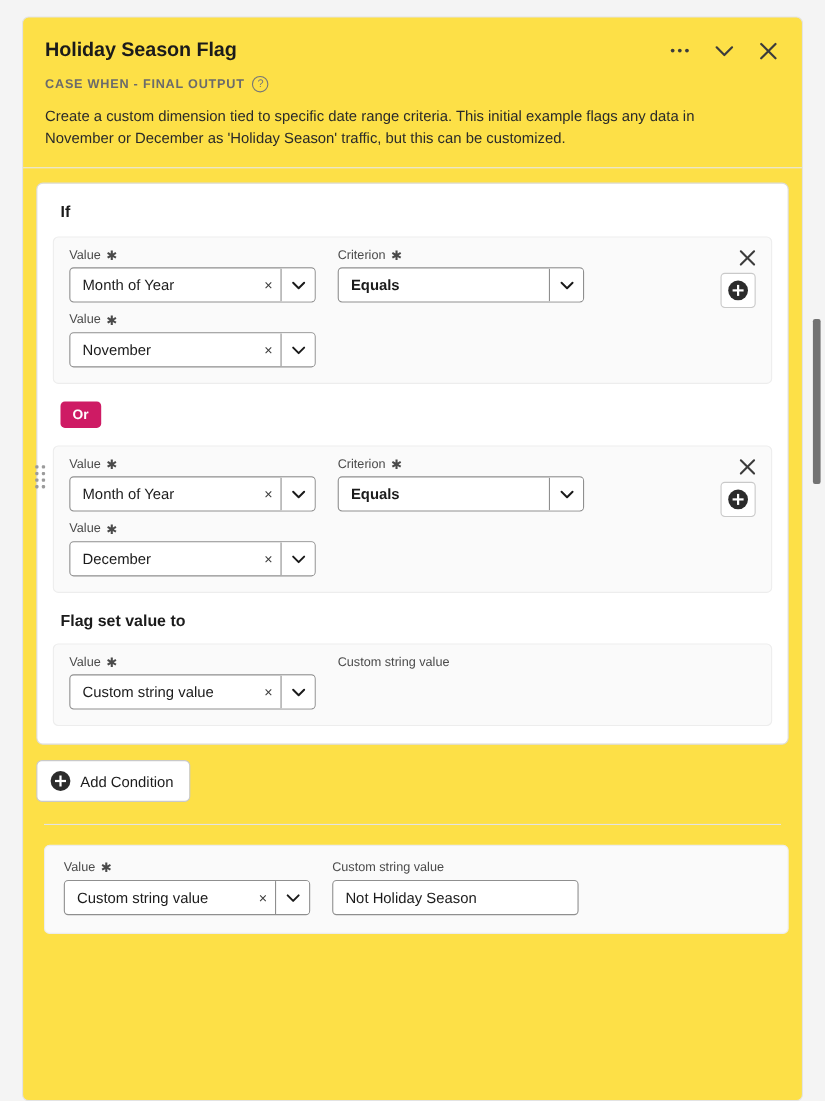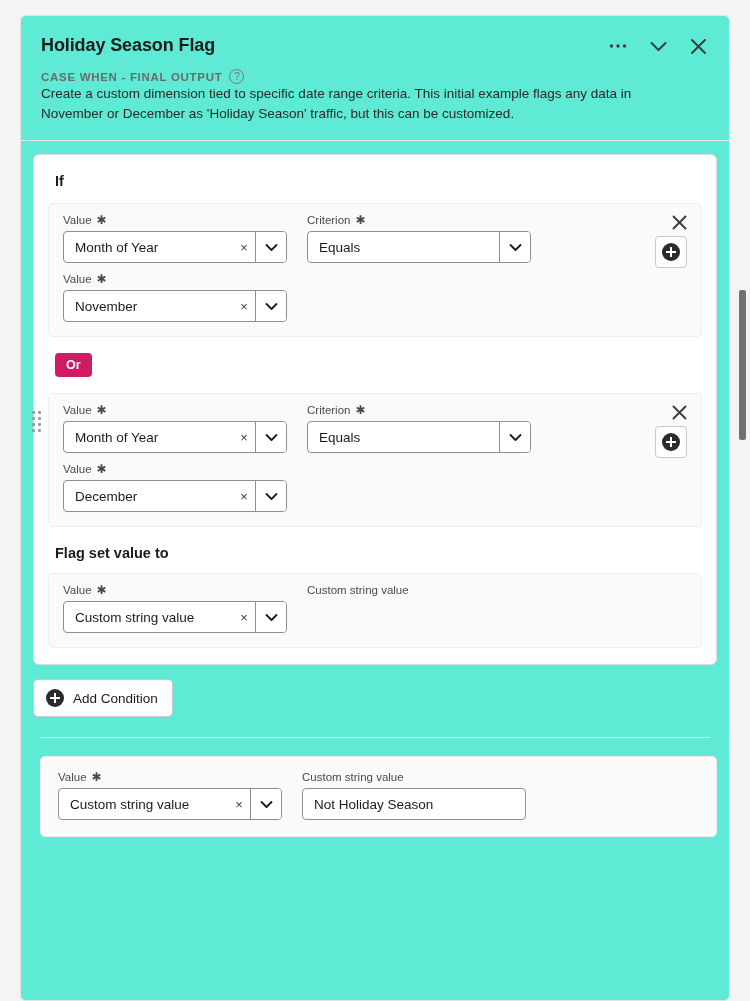--- a/index.html
+++ b/index.html
@@ -11,21 +11,21 @@
     -webkit-font-smoothing: antialiased;
   }
   .page { position: relative; width: 750px; height: 1001px; overflow: hidden; }
 
   
   .card {
     position: absolute;
     left: 20px; top: 15px;
     width: 710px;
     min-height: 986px;
-    background: #5eead4;
+    background: #fde047;
     border: 1px solid #e3e3e3;
     border-radius: 6px;
   }
 
   
   .card-header { padding: 18px 20px 16px 20px; border-bottom: 1px solid #e8e8e8; }
   .title-row { display: flex; align-items: flex-start; justify-content: space-between; }
   .card-title {
     font-size: 18px; font-weight: bold; color: #1b1b1b;
     letter-spacing: -0.1px; line-height: 22px; margin: 0;
@@ -40,21 +40,21 @@
     font-size: 11.5px; font-weight: bold; color: #6b6b6b;
     letter-spacing: 0.7px; text-transform: uppercase;
   }
   .help-icon {
     width: 15px; height: 15px; border: 1.4px solid #767676; border-radius: 50%;
     color: #767676; font-size: 10px; line-height: 12px; text-align: center;
     display: flex; align-items: center; justify-content: center; cursor: pointer;
     font-weight: normal;
   }
   .description {
-    margin-top: 0; font-size: 13.5px; color: #2a2a2a; line-height: 20px;
+    margin-top: 12px; font-size: 13.5px; color: #2a2a2a; line-height: 20px;
     max-width: 648px;
   }
 
   
   .card-body { padding: 13px 12px 0 12px; }
 
   .if-block {
     border: 1px solid #dcdcdc; border-radius: 6px;
     background: #ffffff; padding: 14px 14px 16px 14px;
     margin-bottom: 14px;
@@ -105,21 +105,21 @@
   }
   .combo-clear {
     width: 22px; display: flex; align-items: center; justify-content: center;
     color: #3c3c3c; font-size: 13px; cursor: pointer;
   }
   .combo-arrow {
     width: 31px; display: flex; align-items: center; justify-content: center;
     border-left: 1px solid #8f8f8f; color: #1b1b1b; cursor: pointer; background: #ffffff;
   }
   .w-value { width: 224px; }
-  .w-criterion { width: 224px; }
+  .w-criterion { width: 224px; font-weight: bold; }
 
   .textbox {
     height: 32px; width: 224px;
     border: 1px solid #8f8f8f; border-radius: 4px; background: #ffffff;
     display: flex; align-items: center; padding: 0 11px;
     font-size: 13.5px; color: #1b1b1b;
   }
 
   .add-param-btn {
     width: 32px; height: 32px; border: 1px solid #c9c9c9; border-radius: 4px;

